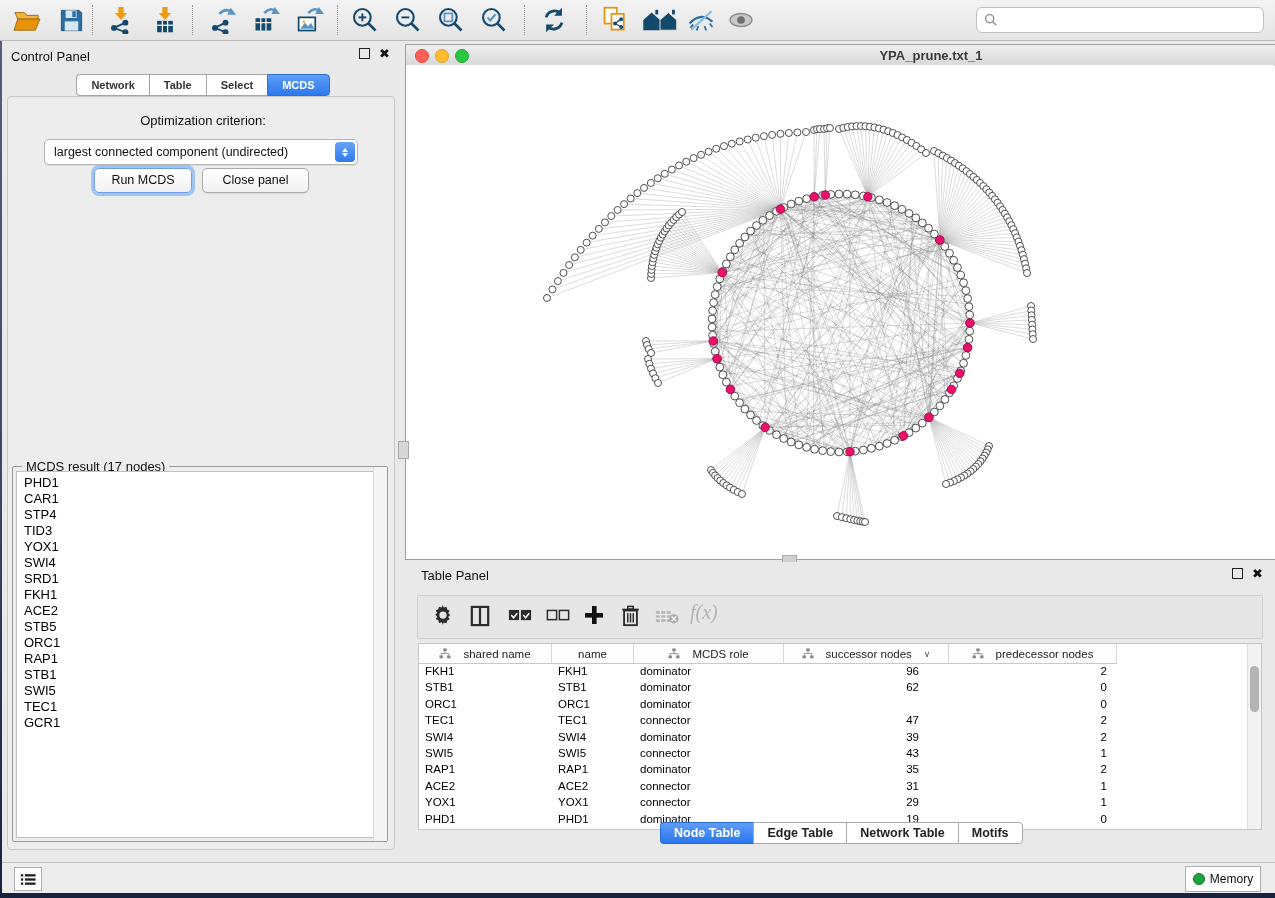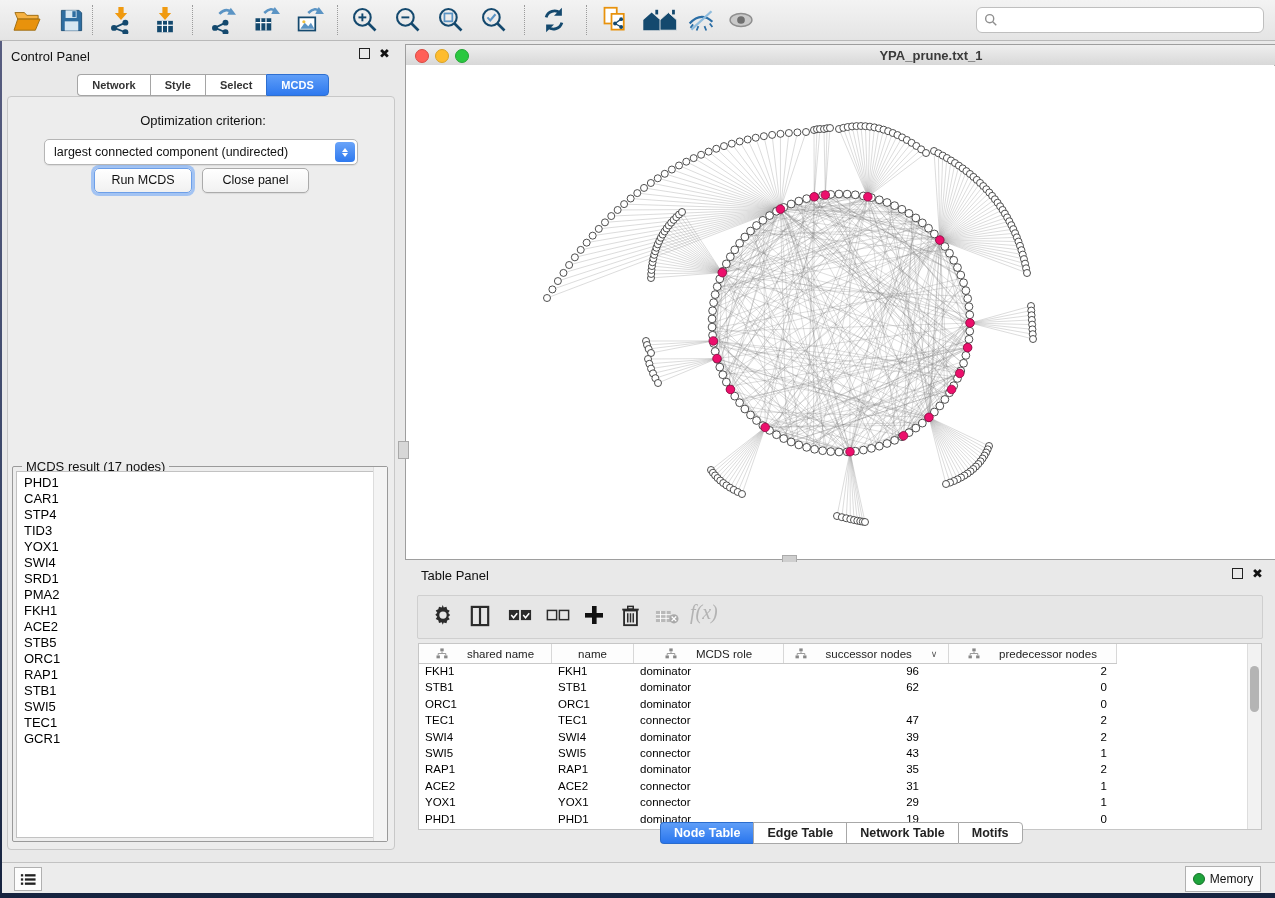--- a/index.html
+++ b/index.html
@@ -60,21 +60,21 @@
   .tl{position:absolute;top:4px;width:12px;height:12px;border-radius:50%;}
   #net-title{position:absolute;left:0;right:0;top:3px;text-align:center;text-indent:180px;font-size:13px;font-weight:bold;color:#3a3a3a;}
   #net-canvas{position:absolute;left:0;top:20px;width:868px;height:493px;background:#fff;}
 
   
   #table-panel{left:405px;top:562px;width:870px;height:296px;background:#e9e9e9;}
   #tp-toolbar{position:absolute;left:12px;top:33px;width:844px;height:42px;background:#e6e6e6;border:1px solid #cfcfcf;border-radius:2px;}
   .tpi{position:absolute;top:9px;display:flex;align-items:center;justify-content:center;}
   #tbl-wrap{position:absolute;left:13px;top:81px;width:842px;height:185px;background:#fff;border:1px solid #c6c6c6;overflow:hidden;}
   #tbl-header{position:absolute;left:0;top:0;height:19px;display:flex;border-bottom:1px solid #c9c9c9;background:#fdfdfd;}
-  .hcell{height:19px;display:flex;align-items:center;justify-content:center;gap:19px;border-right:1px solid #d8d8d8;font-size:11.5px;color:#222;box-sizing:border-box;}
+  .hcell{height:19px;display:flex;align-items:center;justify-content:center;gap:12px;border-right:1px solid #d8d8d8;font-size:11.5px;color:#222;box-sizing:border-box;}
   .tr{position:absolute;left:0;height:16.4px;display:flex;}
   .td{font-size:11.5px;line-height:16.4px;color:#000;box-sizing:border-box;white-space:nowrap;overflow:hidden;}
   .td.left{text-align:left;padding-left:6px;}
   .td.right{text-align:right;}
   #tbl-scroll{position:absolute;right:0;top:0;bottom:0;width:13px;background:#f2f2f2;border-left:1px solid #ddd;}
   #tbl-thumb{position:absolute;right:2px;top:22px;width:9px;height:46px;border-radius:5px;background:#b4b4b4;}
   #tp-tabs{position:absolute;left:255px;top:260px;display:flex;}
   .ttab{height:20px;line-height:20px;padding:0 13px;font-size:12.5px;font-weight:bold;color:#222;background:#fff;border:1px solid #a8a8a8;border-right-width:0;}
   .ttab:first-child{border-radius:4px 0 0 4px;}
   .ttab:last-child{border-radius:0 4px 4px 0;border-right-width:1px;}
@@ -256,21 +256,21 @@
   </div>
 
   <div id="control-panel" class="abs">
     <div class="panel-title">Control Panel</div>
     <div class="winbtns">
       <span class="winbtn-sq"></span>
       <span class="winbtn-x">✖</span>
     </div>
     <div id="cp-tabs">
         <div class="seg">Network</div>
-        <div class="seg">Style</div>
+        <div class="seg">Table</div>
         <div class="seg">Select</div>
         <div class="seg active">MCDS</div>
       </div>
     <div id="cp-content"></div>
     <div id="criterion">
       <span class="val">largest connected component (undirected)</span>
       <span class="stepper">
           <span class="chev up"></span>
           <span class="chev down"></span>
         </span>
@@ -281,21 +281,20 @@
     <div id="result-box">
       <div id="result-legend">MCDS result (17 nodes)</div>
       <div id="result-list">
           <div class="mcds-item">PHD1</div>
           <div class="mcds-item">CAR1</div>
           <div class="mcds-item">STP4</div>
           <div class="mcds-item">TID3</div>
           <div class="mcds-item">YOX1</div>
           <div class="mcds-item">SWI4</div>
           <div class="mcds-item">SRD1</div>
-          <div class="mcds-item">PMA2</div>
           <div class="mcds-item">FKH1</div>
           <div class="mcds-item">ACE2</div>
           <div class="mcds-item">STB5</div>
           <div class="mcds-item">ORC1</div>
           <div class="mcds-item">RAP1</div>
           <div class="mcds-item">STB1</div>
           <div class="mcds-item">SWI5</div>
           <div class="mcds-item">TEC1</div>
           <div class="mcds-item">GCR1</div>
         </div>

